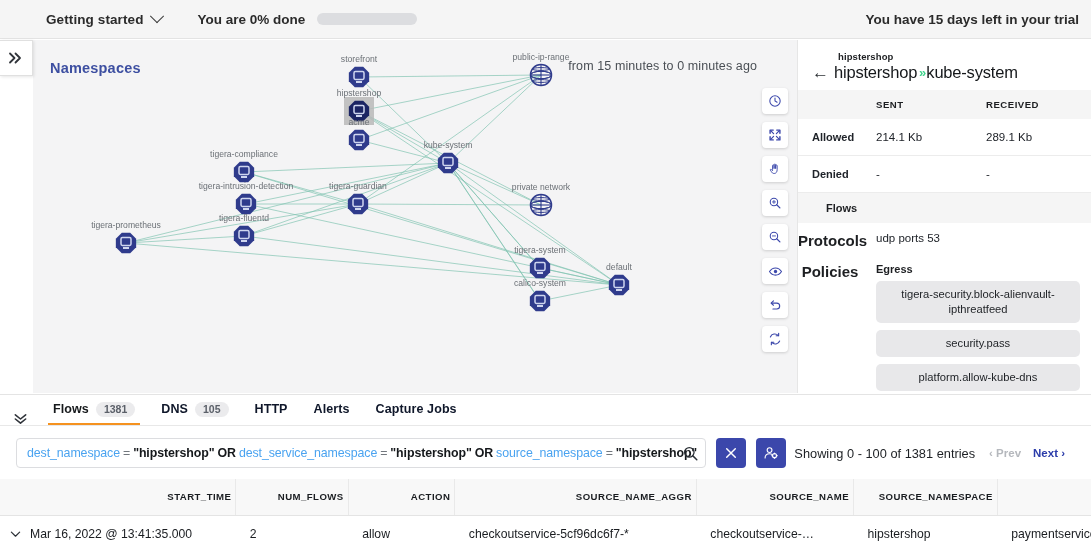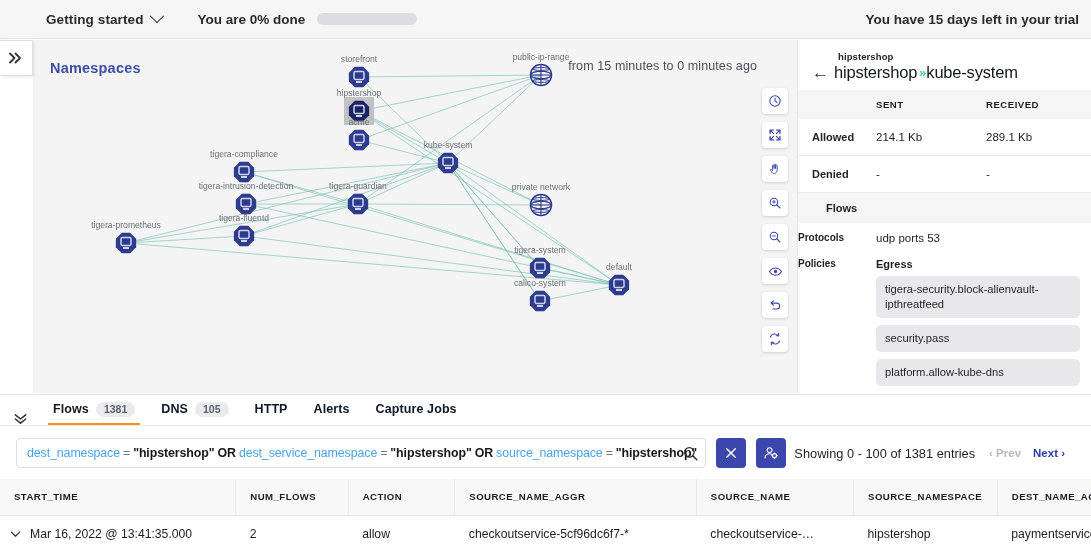--- a/index.html
+++ b/index.html
@@ -91,27 +91,27 @@
   .dp-table td {
     font-size: 11.5px; color: #20242a; padding: 12px 0;
     border-bottom: 1px solid #ececec;
   }
   .dp-table td.lbl { font-weight: 700; font-size: 11px; padding-left: 14px; width: 78px;}
   .dp-table td.v1 { width: 110px; }
 
   .more-row { background: #f5f5f5; padding: 9px 0 9px 28px; font-size: 11px; font-weight: 700; color: #1d1f22; }
 
   .kv { display: flex; padding: 9px 0 0 0; }
-  .kv .k { width: 78px; text-align: left; padding-right: 14px; font-size: 10px; font-weight: 700; color: #1d1f22; flex: 0 0 78px;}
+  .kv .k { width: 78px; text-align: center; padding-right: 14px; font-size: 15px; font-weight: 700; color: #1d1f22; flex: 0 0 78px;}
   .kv .v { font-size: 11.5px; color: #20242a; }
   .pol-group-label { font-size: 11px; font-weight: 700; color: #1d1f22; margin-bottom: 6px; }
   .pol-chip {
     display: block; background: #e8e8ea; border-radius: 5px;
     padding: 6px 9px; margin-bottom: 7px; font-size: 11.2px; color: #1d2024;
-    line-height: 1.35; max-width: 204px;
+    line-height: 1.35; max-width: 204px; text-align: center;
   }
 
   
   .tabbar {
     position: absolute; left: 0; top: 394px; width: 1091px; height: 32px;
     background: #fff; border-top: 1px solid #e4e4e4; border-bottom: 1px solid #e8e8e8;
     display: flex; align-items: flex-end;
   }
   .tabbar-caret { width: 40px; display: flex; justify-content: center; cursor: pointer; }
   .tab {
@@ -150,21 +150,21 @@
   .showing-text { font-size: 12.8px; color: #1d2024; }
   .pager { display: flex; align-items: flex-end; gap: 12px; font-size: 11.5px; font-weight: 700;}
   .prev { color: #b5b8bd; cursor: default; }
   .next { color: #2b3caa; cursor: pointer; }
 
   
   .tablewrap { position: absolute; left: 0; top: 479px; width: 1091px; height: 72px; overflow: hidden; }
   table.flows { border-collapse: collapse; table-layout: fixed; width: 1200px; }
   table.flows th {
     background: #f8f8f8; font-size: 9.6px; font-weight: 700; color: #1a1d21;
-    letter-spacing: .45px; text-align: left; padding: 11px 16px 11px 14px;
+    letter-spacing: .45px; text-align: right; padding: 11px 4px 11px 14px;
     border-right: 1px solid #e9e9e9; border-bottom: 1px solid #e4e4e4;
     height: 36px; white-space: nowrap;
   }
   table.flows td {
     font-size: 12.2px; color: #1a1d21; padding: 11px 0 11px 14px;
     border-bottom: 1px solid #ededed; white-space: nowrap; overflow: hidden;
     height: 36px;
   }
   .row-caret { cursor: pointer; display: inline-block; }
 </style>

